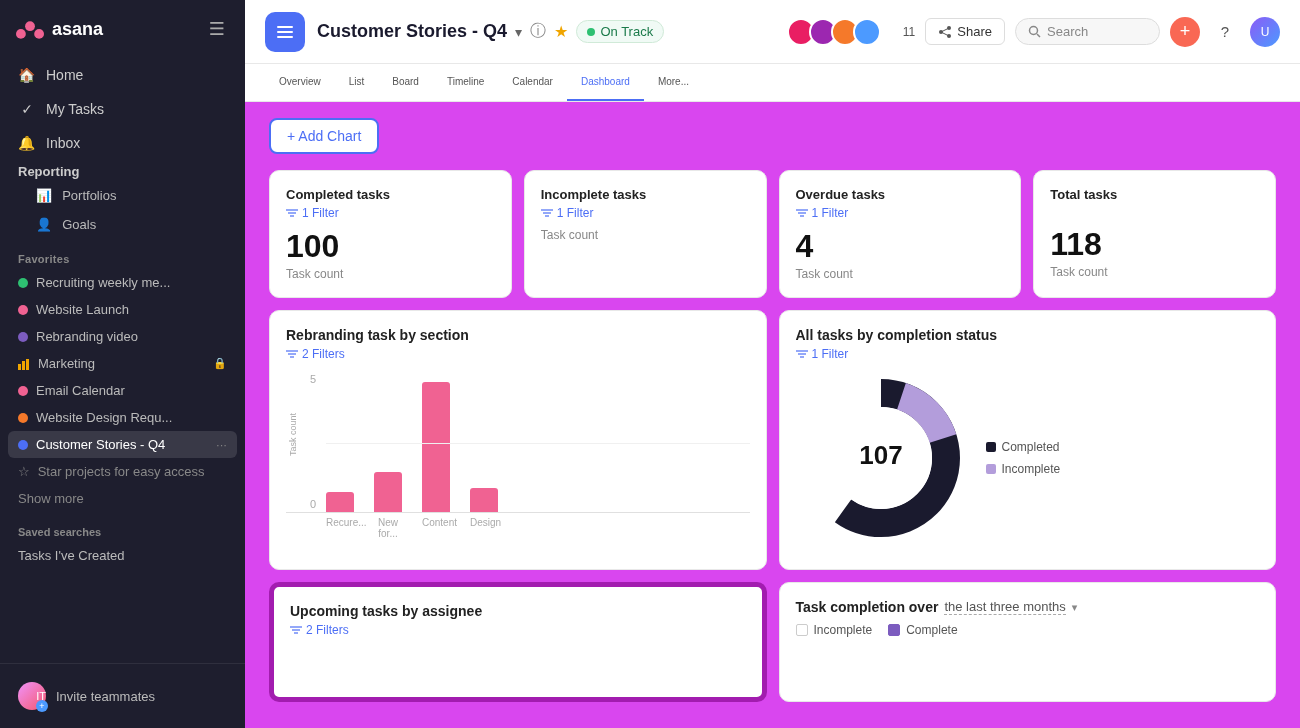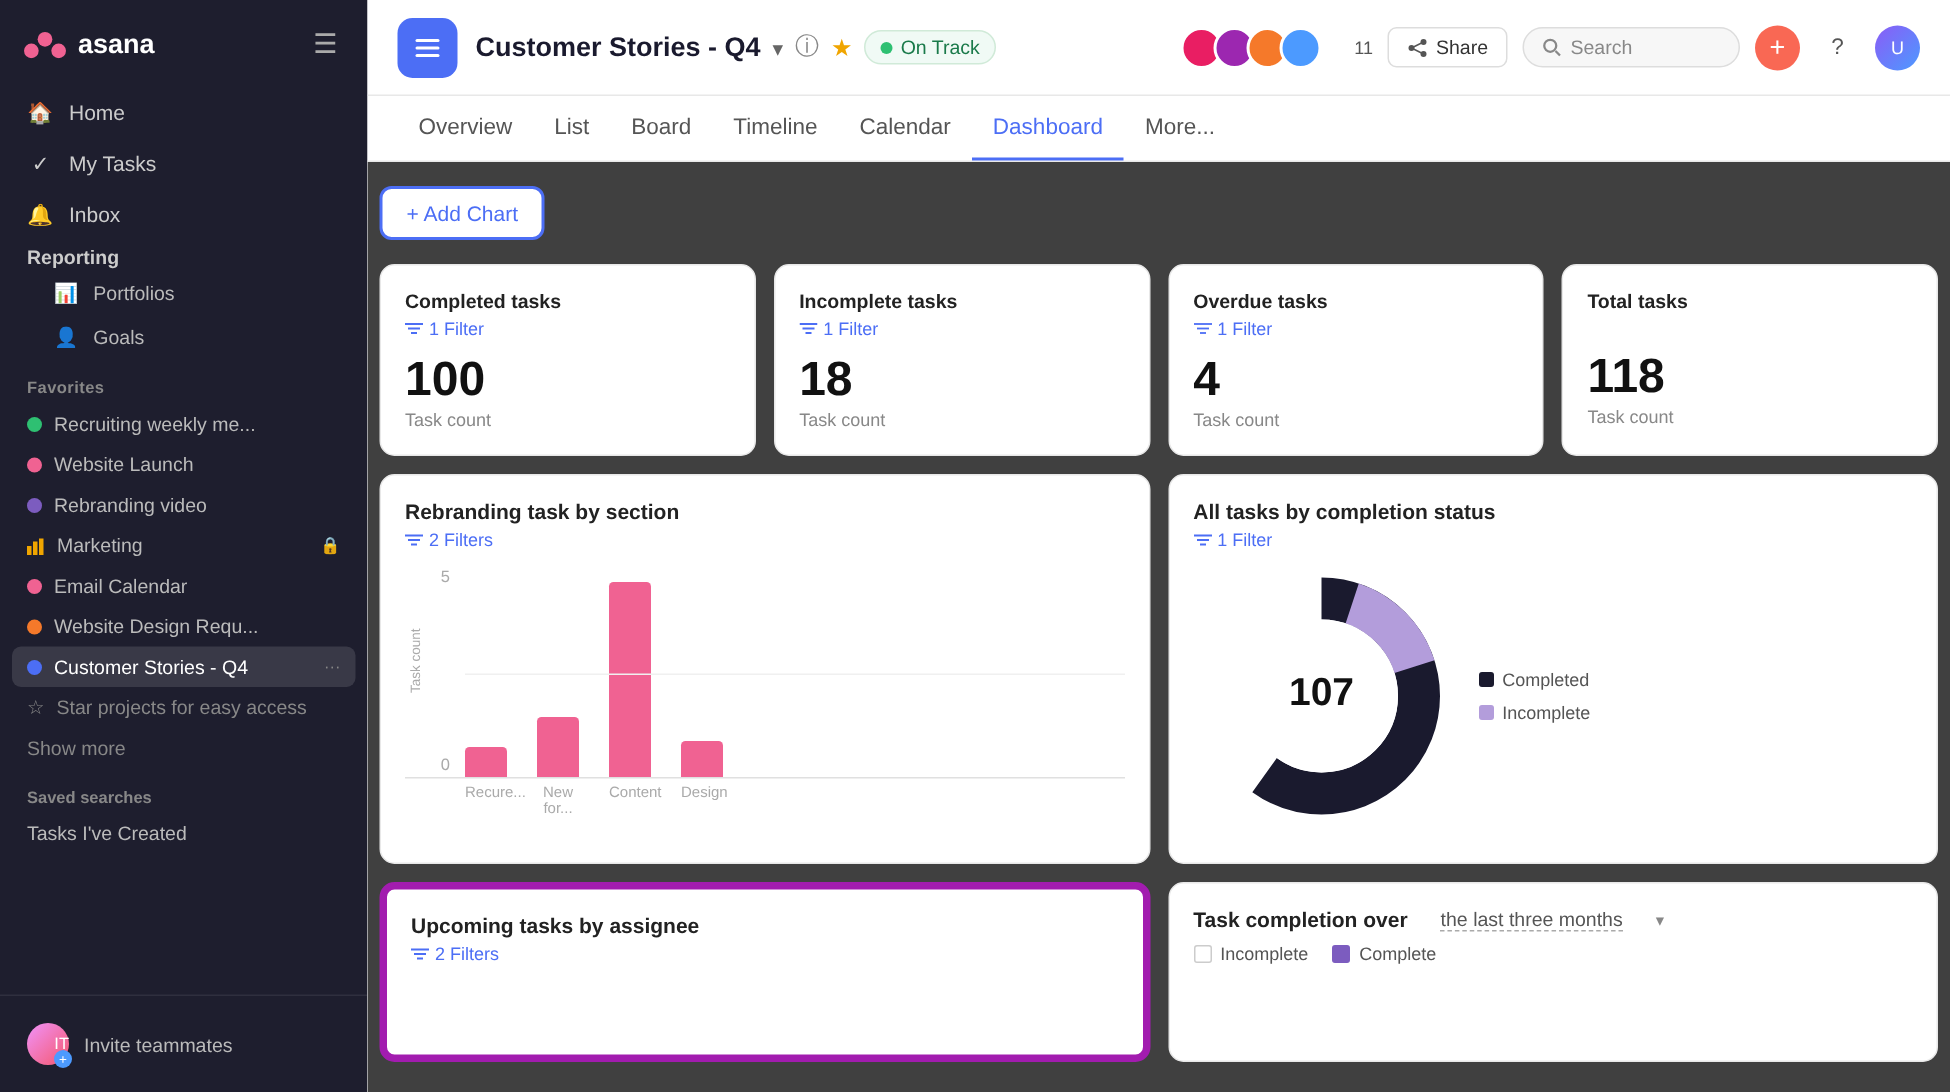--- a/index.html
+++ b/index.html
@@ -320,34 +320,34 @@
     
     .tabs-bar {
       display: flex;
       align-items: center;
       padding: 0 20px;
       border-bottom: 1px solid #e8e8e8;
       flex-shrink: 0;
     }
     .tab {
       padding: 12px 14px;
-      font-size: 15px;
+      font-size: 10px;
       color: #555;
       cursor: pointer;
       border-bottom: 2px solid transparent;
       white-space: nowrap;
     }
     .tab.active { color: #4c6ef5; border-bottom-color: #4c6ef5; font-weight: 500; }
 
     
     .dashboard-content {
       flex: 1;
       overflow-y: auto;
-      padding: 16px 8px;
-      background: #404040;
+      padding: 16px 24px;
+      background: #d946ef;
     }
 
     .add-chart-btn {
       display: flex;
       align-items: center;
       gap: 6px;
       padding: 8px 16px;
       border: 2px solid #4c6ef5;
       border-radius: 8px;
       background: #fff;
@@ -469,21 +469,21 @@
     .completion-card {
       background: #fff;
       border: 1px solid #e8e8e8;
       border-radius: 10px;
       padding: 16px;
       min-height: 120px;
     }
     .completion-header {
       display: flex;
       align-items: center;
-      gap: 22px;
+      gap: 6px;
       margin-bottom: 8px;
     }
     .completion-title { font-size: 14px; font-weight: 600; color: #222; }
     .completion-period {
       font-size: 13px;
       color: #555;
       border-bottom: 1px dashed #aaa;
     }
     .completion-chevron { font-size: 11px; color: #888; cursor: pointer; }
     .completion-legend {
@@ -694,21 +694,20 @@
       <div class="stat-card">
         <div class="stat-title">Incomplete tasks</div>
         <div class="stat-filter">
           <svg width="12" height="10" viewBox="0 0 12 10">
             <line x1="0" y1="2" x2="12" y2="2" stroke="#4c6ef5" stroke-width="1.2"></line>
             <line x1="2" y1="5" x2="10" y2="5" stroke="#4c6ef5" stroke-width="1.2"></line>
             <line x1="4" y1="8" x2="8" y2="8" stroke="#4c6ef5" stroke-width="1.2"></line>
           </svg>
           <span>1 Filter</span>
         </div>
-        <div class="stat-value">18</div>
         <div class="stat-label">Task count</div>
       </div>
 
       <div class="stat-card">
         <div class="stat-title">Overdue tasks</div>
         <div class="stat-filter">
           <svg width="12" height="10" viewBox="0 0 12 10">
             <line x1="0" y1="2" x2="12" y2="2" stroke="#4c6ef5" stroke-width="1.2"></line>
             <line x1="2" y1="5" x2="10" y2="5" stroke="#4c6ef5" stroke-width="1.2"></line>
             <line x1="4" y1="8" x2="8" y2="8" stroke="#4c6ef5" stroke-width="1.2"></line>

